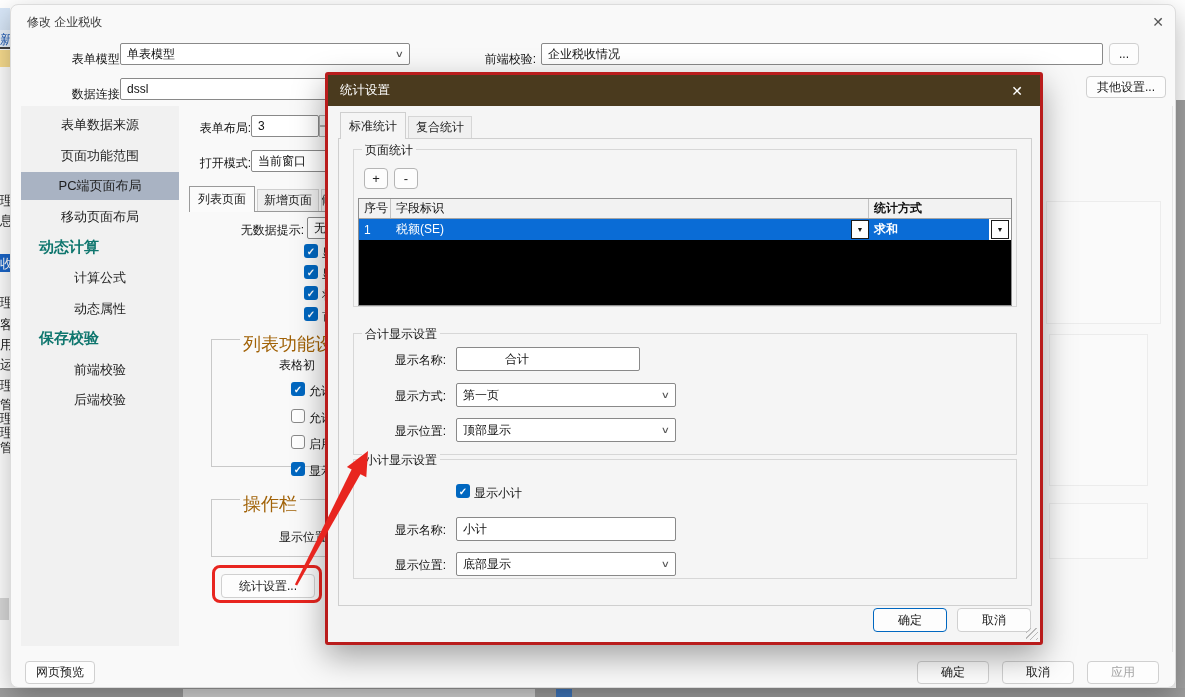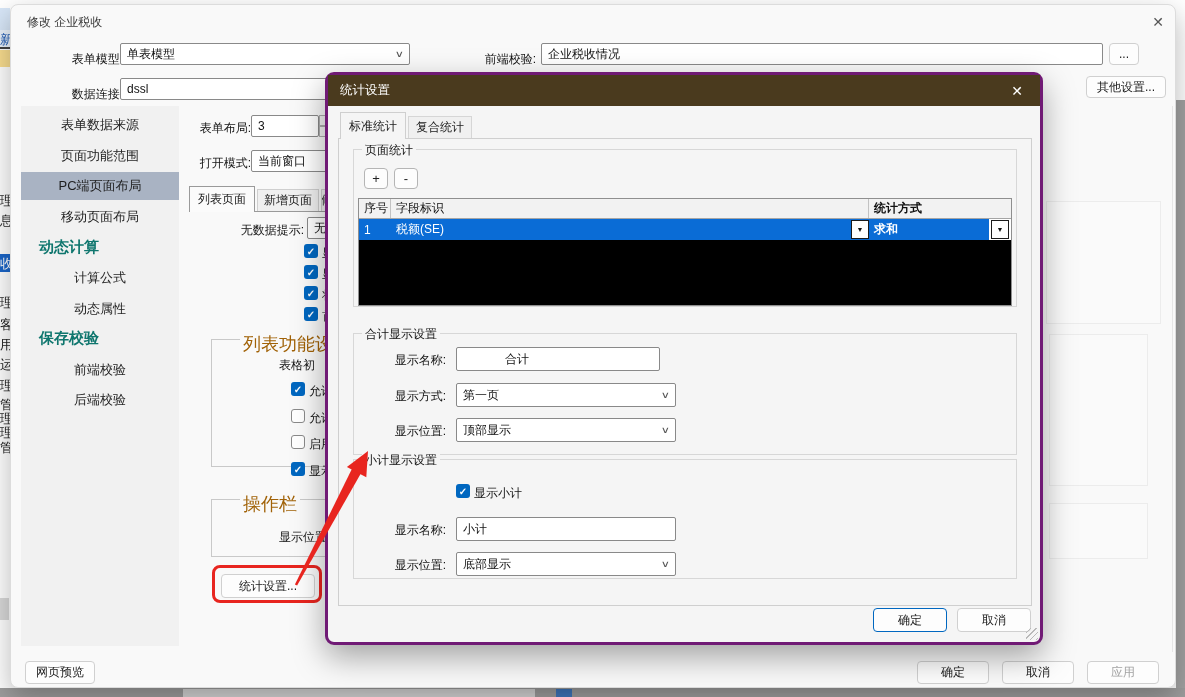--- a/index.html
+++ b/index.html
@@ -43,21 +43,21 @@
   .tab.idle { background:#f0f0f0; border:1px solid #cfcfcf; }
   .tabline { position:absolute; height:1px; background:#9a9a9a; }
   .cb { position:absolute; width:14px; height:14px; border-radius:3px; display:flex; align-items:center; justify-content:center; }
   .cb.on { background:#0067c0; color:#fff; font-size:10px; font-weight:bold; }
   .cb.off { background:#fff; border:1px solid #8a8a8a; }
   .cliplbl { position:absolute; font-size:12px; color:#141414; overflow:hidden; white-space:nowrap; }
   .group { position:absolute; border:1px solid #c9c9c9; }
   .group > .glabel { position:absolute; top:-8px; left:8px; font-size:18px; color:#a16207; background:#f9f9f9; padding:0 3px; white-space:nowrap;margin-left:20px; }
 
   
-  .sdialog { position:absolute; left:325px; top:72px; width:718px; height:573px; border:3px solid #701a75; border-radius:9px;
+  .sdialog { position:absolute; left:325px; top:72px; width:718px; height:573px; border:3px solid #b91c1c; border-radius:3px;
              background:#f5f5f5; box-shadow:0 12px 32px rgba(0,0,0,.35); z-index:20; }
   .dtitlebar { position:absolute; left:0; top:0; width:712px; height:31px; background:#4a3a1e; display:flex; align-items:center; }
   .dtitle { margin-left:12px; font-size:12.5px; color:#fff; }
   .dclose { position:absolute; right:10px; top:4px; width:26px; height:24px; display:flex; align-items:center; justify-content:center;
             color:#fff; font-size:14px; }
   .dtab { position:absolute; font-size:12px; display:flex; align-items:center; justify-content:center; color:#1a1a1a; }
   .dtab.active { left:12px; top:37px; width:66px; height:27px; background:#f5f5f5; border:1px solid #cfcfcf; border-bottom:none; z-index:3; }
   .dtab.idle { left:80px; top:41px; width:64px; height:23px; background:#f0f0f0; border:1px solid #d6d6d6; }
   .dpane { position:absolute; left:10px; top:63px; width:694px; height:468px; border:1px solid #cfcfcf; background:#f5f5f5; }
   .dgroup { position:absolute; border:1px solid #d7d7d7; }
@@ -255,21 +255,21 @@
             <div class="c c4" style="background:#fff; padding:0;">
               <span class="ddbtn" style="margin:0 auto;">▼</span>
             </div>
           </div>
         </div>
       </div>
 
       <div class="dgroup" style="left:14px; top:194px; width:664px; height:122px;">
         <div class="glabel">合计显示设置</div>
         <div class="lbl r" style="left:30px; top:18px; width:62px;">显示名称:</div>
-        <div class="field" style="left:102px; top:13px; width:204px; height:24px;padding-left:48px;">
+        <div class="field" style="left:102px; top:13px; width:184px; height:24px;padding-left:48px;">
           <span>合计</span>
         </div>
         <div class="lbl r" style="left:30px; top:54px; width:62px;">显示方式:</div>
         <div class="field combo" style="left:102px; top:49px; width:220px; height:24px;">
           <span>第一页</span>
           <span class="chev">∨</span>
         </div>
         <div class="lbl r" style="left:30px; top:89px; width:62px;">显示位置:</div>
         <div class="field combo" style="left:102px; top:84px; width:220px; height:24px;">
           <span>顶部显示</span>

